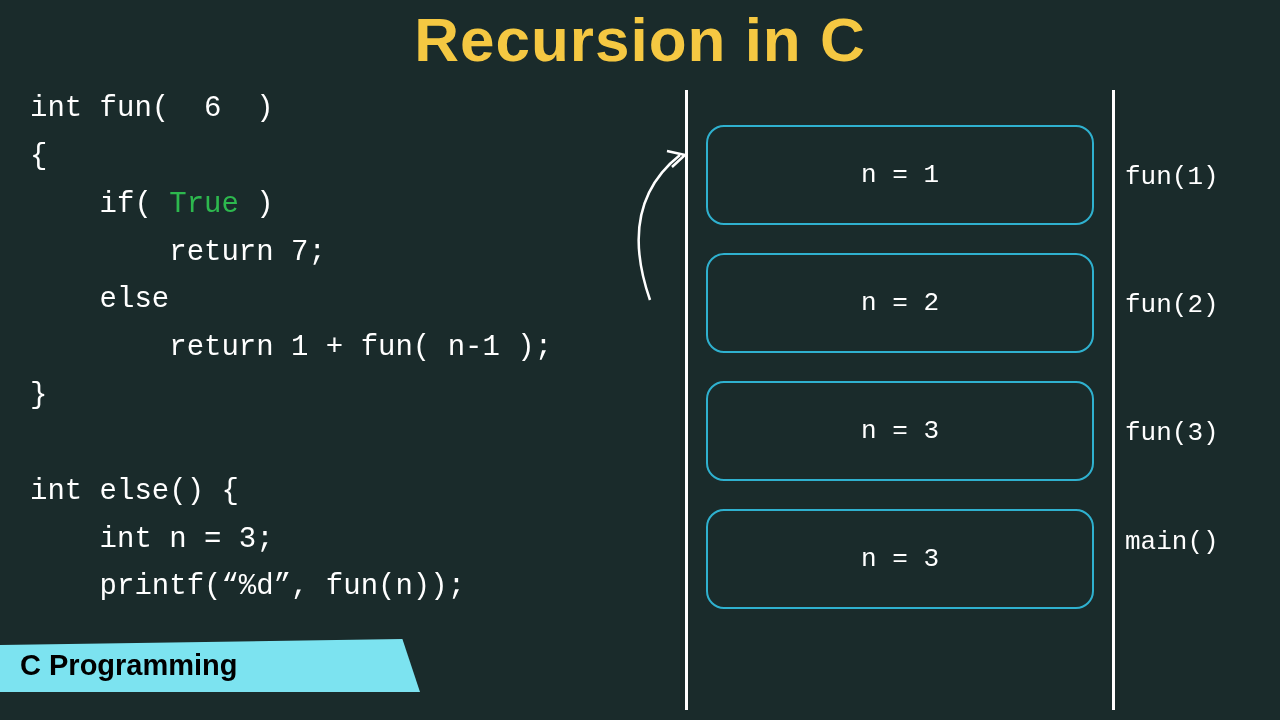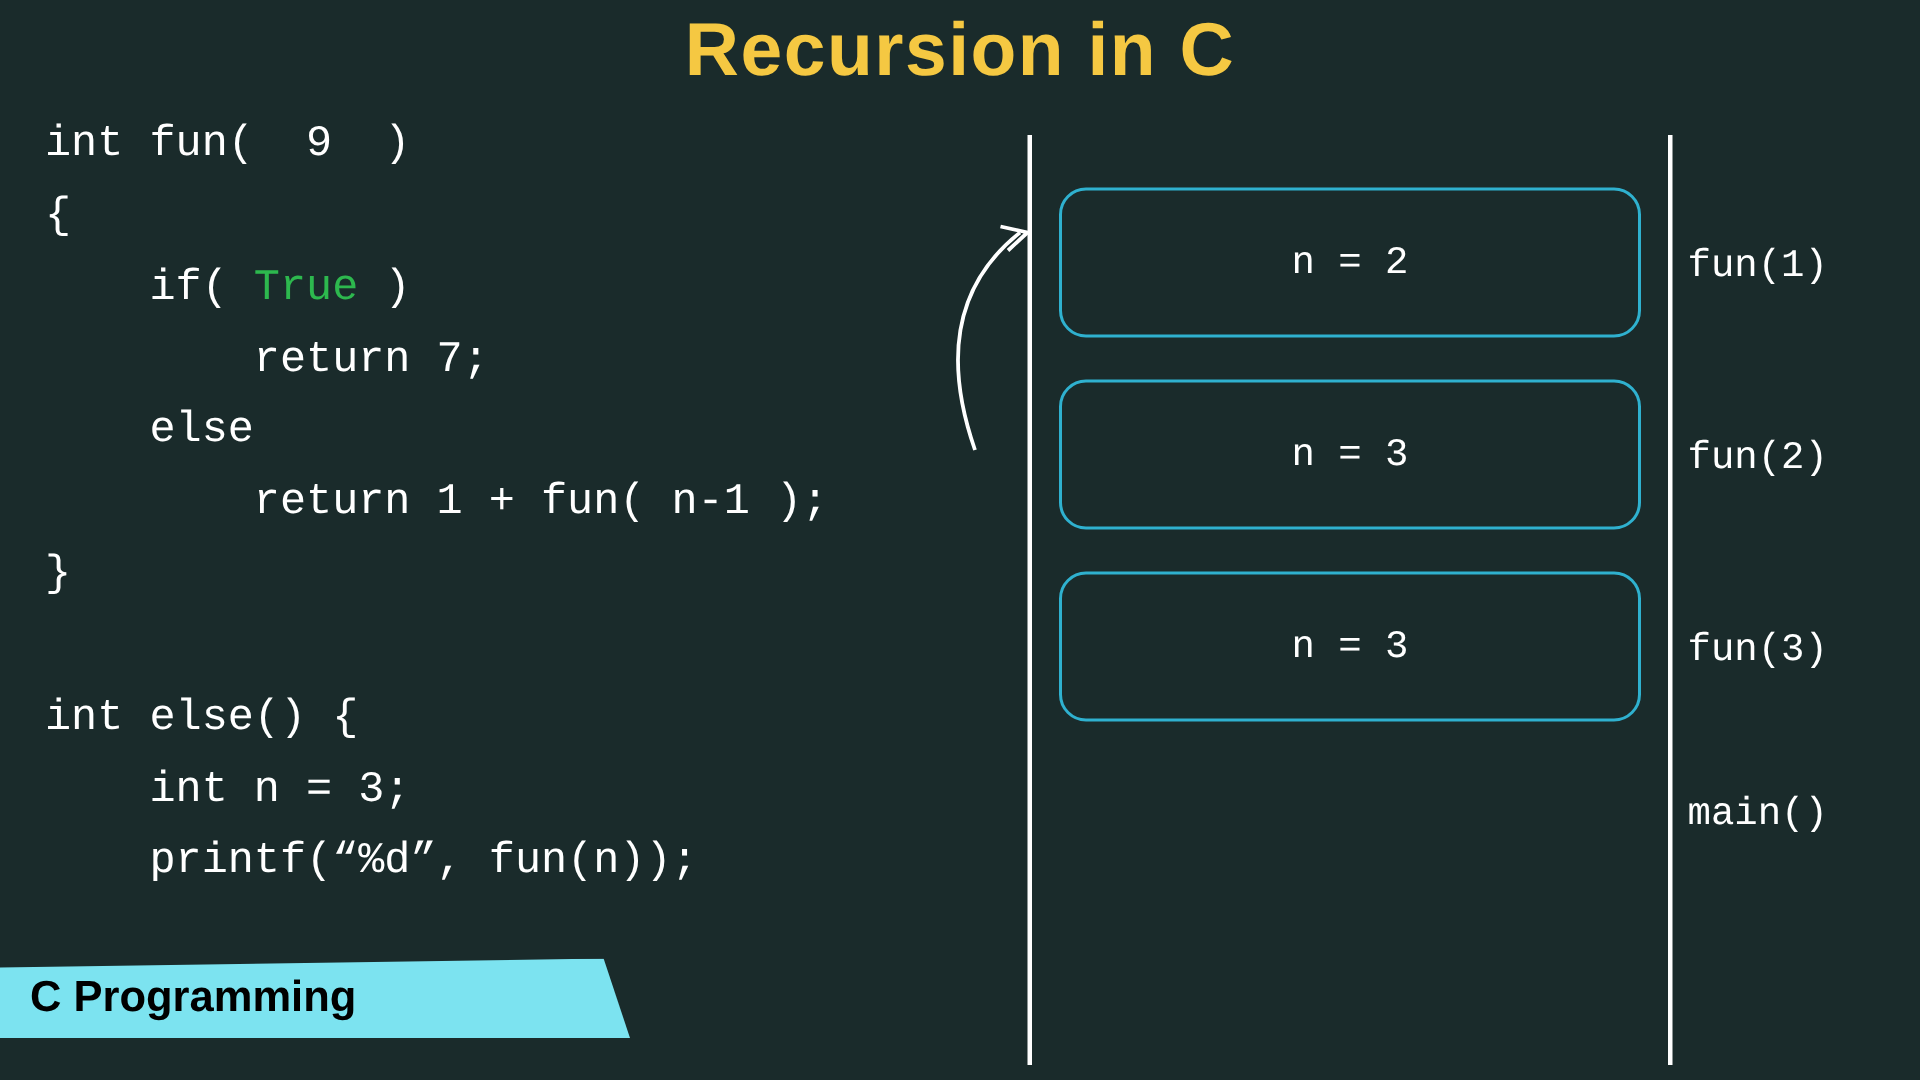--- a/index.html
+++ b/index.html
@@ -7,21 +7,21 @@
     width: 1280px;
     height: 720px;
     background: #1a2b2b;
     font-family: 'Courier New', monospace;
     color: #fff;
     overflow: hidden;
     position: relative;
   }
   .title {
     text-align: center;
-    font-size: 50px;
+    font-size: 62px;
     font-weight: 900;
     color: #f5c842;
     padding-top: 4px;
     font-family: Arial, sans-serif;
     letter-spacing: 1px;
   }
   .content { display: flex; padding: 10px 0 0 30px; }
   .code-block {
     font-size: 29px;
     line-height: 1.65;
@@ -98,40 +98,43 @@
     clip-path: polygon(0 12%, 96% 0, 100% 100%, 3% 100%);
     min-width: 440px;
   }
 </style>
 </head>
 <body>
 
 <div class="title">Recursion in C</div>
 
 <div class="content">
-  <div class="code-block"><span>int fun(  9  )</span>
+  <div class="code-block"><span>int fun(  6  )</span>
 <span>{</span>
 <span>    if( </span><span class="green">True</span><span> )</span>
 <span>        return 7;</span>
 <span>    else</span>
 <span>        return 1 + fun( n-1 );</span>
 <span>}</span>
 <span></span>
 <span>int else() {</span>
 <span>    int n = 3;</span>
 <span>    printf(“%d”, fun(n));</span></div>
 </div>
 
 <svg class="arrow-svg" width="100" height="180">
   <path d="M 75 10 Q 12 60 45 155" stroke="#fff" stroke-width="2.5" fill="none"></path>
   <path d="M 62 6 L 80 10 L 67 22" stroke="#fff" stroke-width="2.5" fill="none"></path>
 </svg>
 
 <div class="stack-area">
   <div class="stack-container">
+    <div class="stack-frame">
+        <span>n = 1</span>
+      </div>
     <div class="stack-frame">
         <span>n = 2</span>
       </div>
     <div class="stack-frame">
         <span>n = 3</span>
       </div>
     <div class="stack-frame">
         <span>n = 3</span>
       </div>
   </div>

